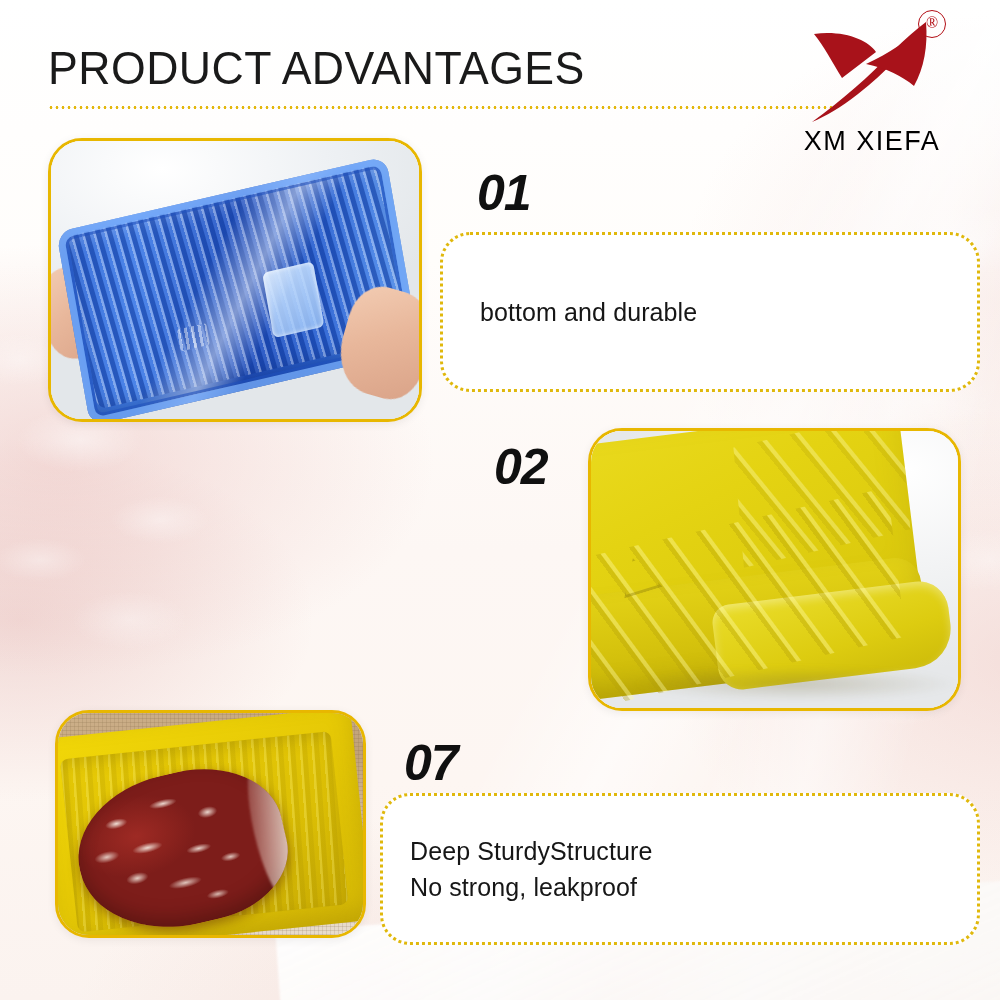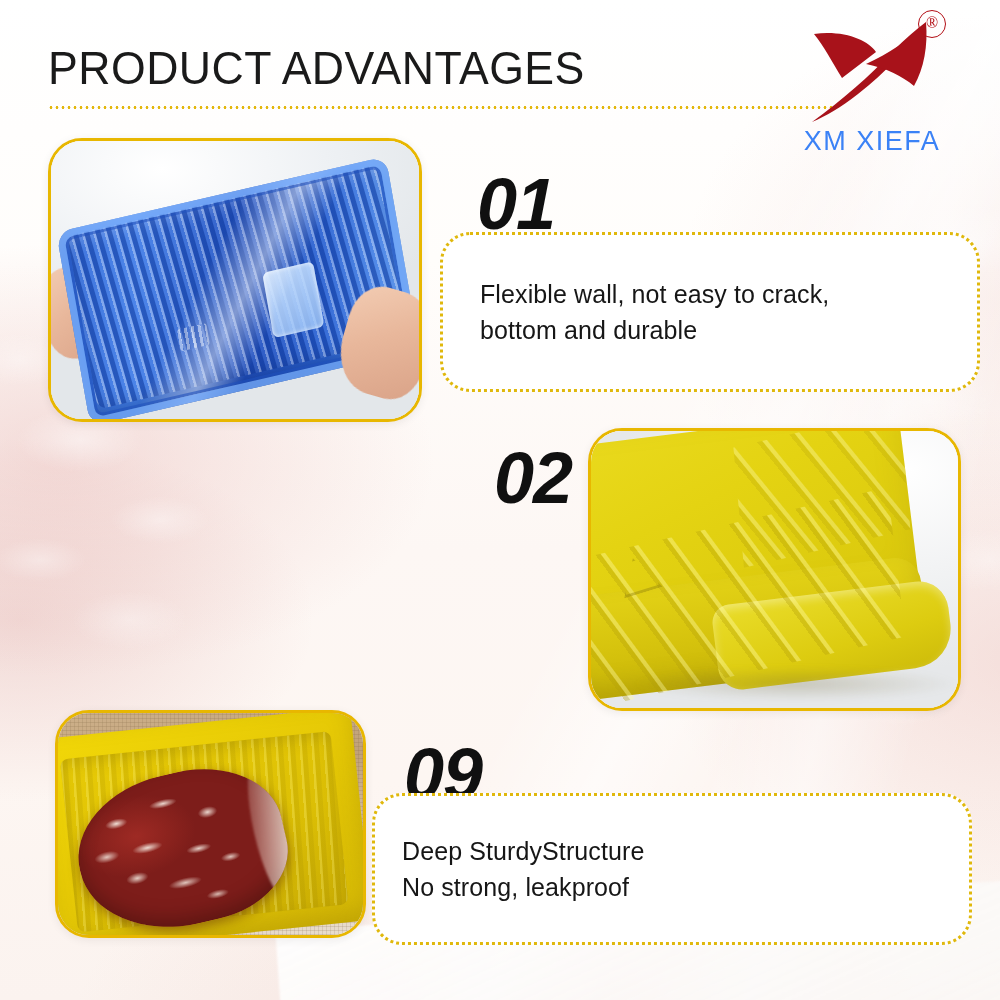--- a/index.html
+++ b/index.html
@@ -112,21 +112,21 @@
     border: 1.6px solid #b20d14;
     border-radius: 50%;
     color: #b20d14;
     font-size: 16px;
     line-height: 24px;
     text-align: center;
     font-family: "Liberation Serif", serif;
   }
   .brand-name {
     margin-top: 2px;
-    color: #3b82f6;
+    color: #000000;
     font-size: 27px;
     letter-spacing: 1.5px;
     font-weight: 400;
     white-space: nowrap;
   }
 
   
   .photo-frame {
     position: absolute;
     border: 3px solid #e8b700;
@@ -361,21 +361,21 @@
     right: -4px; top: 6px;
     width: 34px; height: 142px;
     background: linear-gradient(100deg, rgba(248,238,226,.1), rgba(250,240,226,.95));
     border-radius: 50% 40% 45% 50%;
     filter: blur(1px);
   }
 
   
   .step-number {
     position: absolute;
-    font-size: 72px;
+    font-size: 50px;
     font-style: italic;
     font-weight: 700;
     color: #101010;
     letter-spacing: -1px;
     line-height: 1;
     font-family: "Liberation Sans", sans-serif;
   }
   #num-01 { left: 477px; top: 168px; }
   #num-02 { left: 494px; top: 442px; }
   #num-03 { left: 404px; top: 738px; }
@@ -410,21 +410,21 @@
   .feature-text .line { display: block; white-space: nowrap; }
   .feature-text .inline-pair { display: block; white-space: nowrap; }
   .feature-text .gap { display: inline-block; width: 38px; }
 
   #box-01 { left: 440px; top: 232px; width: 540px; height: 160px; }
   #box-01 .feature-text { padding-left: 40px; }
 
   #box-02 { left: 40px; top: 518px; width: 540px; height: 152px; }
   #box-02 .feature-text { padding-left: 48px; }
 
-  #box-03 { left: 372px; top: 793px; width: 600px; height: 152px; }
+  #box-03 { left: 380px; top: 793px; width: 600px; height: 152px; }
   #box-03 .feature-text { padding-left: 30px; }
 </style>
 </head>
 <body>
 
 <div id="page">
 
   <div class="bg-layer bg-base"></div>
   <div class="bg-layer bg-marble"></div>
   <div class="bg-layer bg-sheen"></div>
@@ -461,21 +461,20 @@
         <div class="p1-rim"></div>
       </div>
       <div class="p1-hand-r"></div>
     </div>
   </div>
 
   <div class="step-number" id="num-01">01</div>
 
   <div class="feature-box" id="box-01">
     <div class="feature-text">
-      <span class="line">Flexible wall, not easy to crack,</span>
       <span class="line">bottom and durable</span>
     </div>
   </div>
 
   <div class="photo-frame" id="frame-yellow">
     <div class="photo">
       <div class="p2-bg"></div>
       <div class="p2-tray">
         <div class="p2-top"></div>
         <div class="p2-side"></div>
@@ -501,21 +500,21 @@
           <div class="p3-tray-ribs"></div>
         </div>
         <div class="p3-steak">
           <div class="p3-marble"></div>
           <div class="p3-fat-edge"></div>
         </div>
       </div>
     </div>
   </div>
 
-  <div class="step-number" id="num-03">09</div>
+  <div class="step-number" id="num-03">07</div>
 
   <div class="feature-box" id="box-03">
     <div class="feature-text">
       <span class="line">Deep SturdyStructure</span>
       <span class="line">No strong, leakproof</span>
     </div>
   </div>
 
 </div>
 

